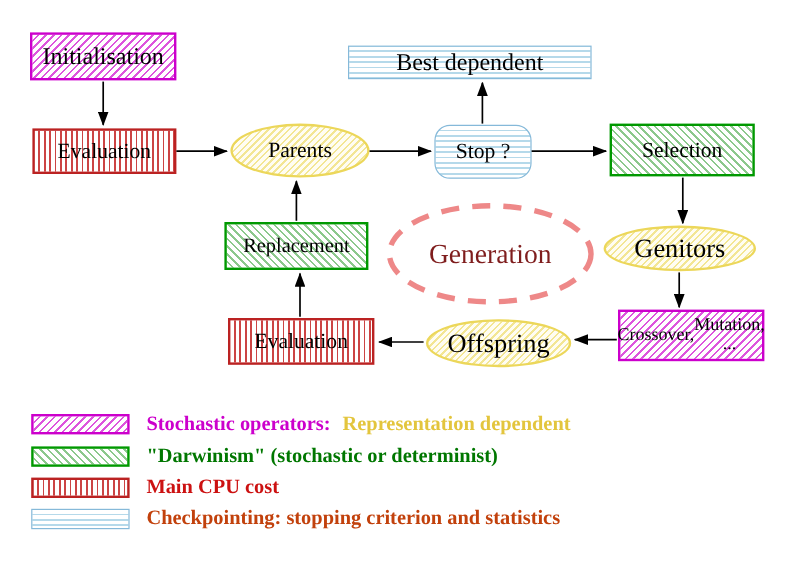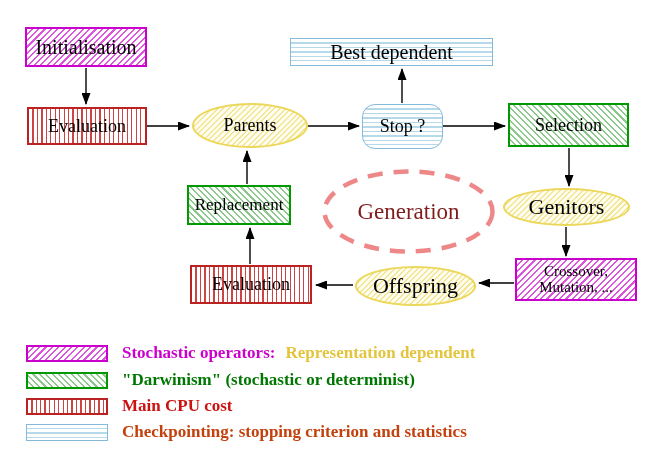--- a/index.html
+++ b/index.html
@@ -37,24 +37,24 @@
   .fs20{font-size:20px;} .fs21{font-size:18px;} .fs22{font-size:22px;}
   .fs17{font-size:17px;} .fs15{font-size:15px;}
 
   #n-initialisation{left:25px;top:27px;width:122px;height:40px;}
   #n-evaluation-top{left:27px;top:107px;width:120px;height:38px;}
   #n-parents{left:192px;top:103px;width:116px;height:45px;}
   #n-best-individual{left:290px;top:38px;width:203px;height:28px;}
   #n-stop{left:362px;top:104px;width:81px;height:45px;}
   #n-selection{left:508px;top:103px;width:121px;height:44px;}
   #n-genitors{left:503px;top:188px;width:127px;height:38px;}
-  #n-crossover{left:515px;top:258px;width:122px;height:43px;flex-direction:column;justify-content:center;}
+  #n-crossover{left:515px;top:258px;width:122px;height:43px;flex-direction:row;justify-content:center;}
   #n-offspring{left:355px;top:266px;width:121px;height:40px;}
   #n-evaluation-bottom{left:190px;top:265px;width:122px;height:39px;}
-  #n-replacement{left:187px;top:185px;width:104px;height:40px;}
+  #n-replacement{left:187px;top:185px;width:120px;height:40px;}
   #n-generation-label{
     position:absolute;left:322px;top:169px;width:173px;height:85px;z-index:1;
     display:flex;align-items:center;justify-content:center;
     color:#7f1d1d;font-size:23px;
   }
   .arrows{position:absolute;left:0;top:0;z-index:2;pointer-events:none;}
 
   .legend{position:absolute;left:0;top:338px;width:662px;z-index:1;}
   .legend-row{position:absolute;left:26px;height:18px;display:flex;align-items:center;}
   .legend-row .swatch{width:82px;height:17px;box-sizing:border-box;flex:0 0 82px;}

